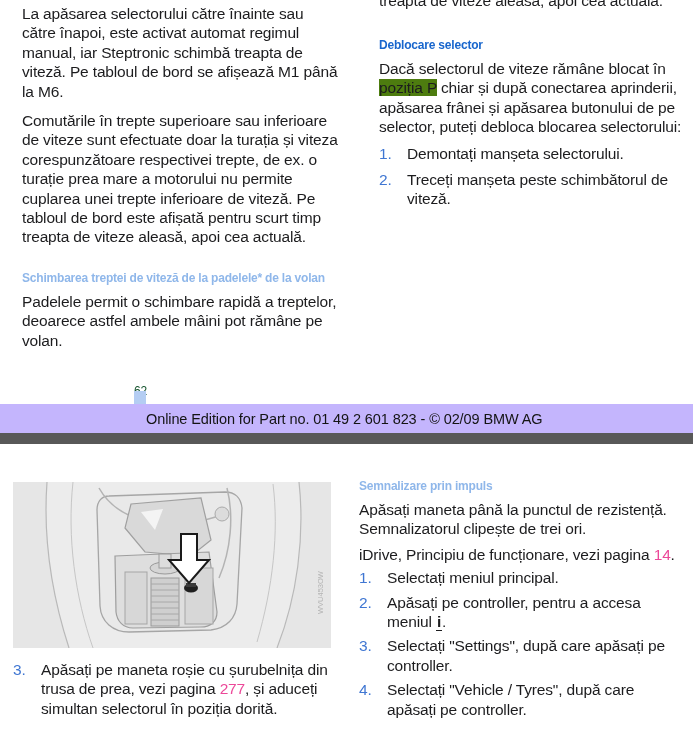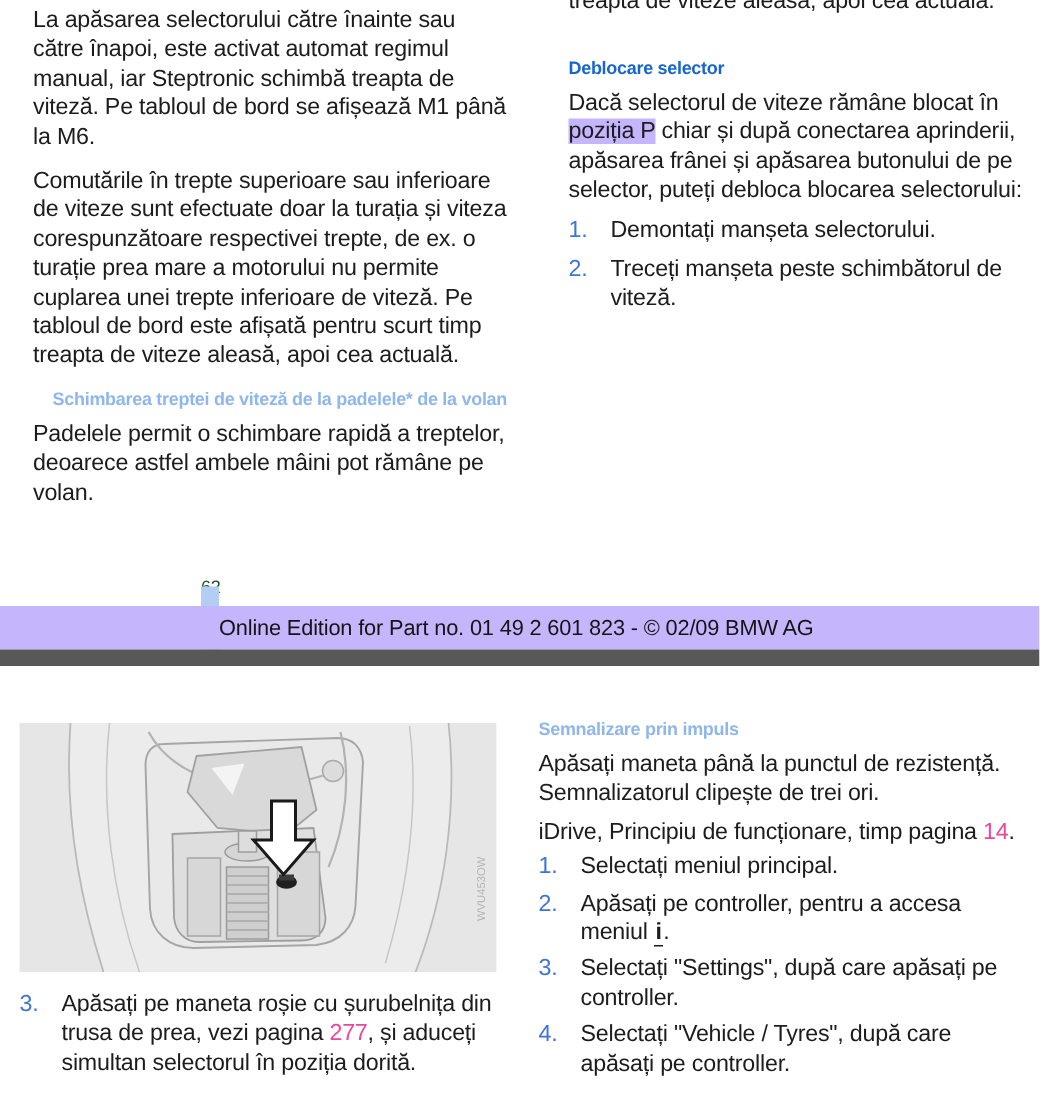--- a/index.html
+++ b/index.html
@@ -12,33 +12,33 @@
   .para { margin:0; }
   .heading { font-size:12px; font-weight:bold; line-height:21px; letter-spacing:-0.2px; margin:0; }
   .h-light { color:#8fb7ea; }
   .h-dark  { color:#1866cd; }
 
   #col-top-left  { position:absolute; left:22px;  top:4px; width:316px; }
   #col-top-right { position:absolute; left:379px; top:0;   width:318px; }
 
   #tl-p1 { margin:0 0 10px 0; }
   #tl-p2 { margin:0; }
-  #tl-heading { margin:9px 0 3px 0;text-align:right; }
+  #tl-heading { margin:21px 0 3px 0; }
   #tl-p3 { margin:0; }
 
   #tr-clip { height:10px; overflow:hidden; }
   #tr-clip-inner { margin-top:-9px; }
   #tr-heading { margin:25px 0 3px 0; }
   #tr-para { margin:0 0 7px 0; }
 
   .step { display:flex; margin:0 0 7px 0; }
   .step .num { color:#3f76d2; width:28px; flex:none; }
   .step .txt { flex:1; }
 
-  .hl { background:#c4b5fd; }
+  .hl { background:#4d7c0f; }
   .link { color:#ec4899; cursor:pointer; }
 
   #page-number { position:absolute; left:106px; top:384px; font-size:12px; color:#14532d; letter-spacing:-0.2px;margin-left:28px; }
   #band-marker { position:absolute; left:134px; top:391px; width:12px; height:42px; background:#b4cdf3; }
   #edition-band {
     position:absolute; left:0; top:404px; width:693px; height:29px;
     background:#c4b5fd; display:flex; align-items:center;
   }
   #edition-text { margin-left:146px; font-size:14.5px; color:#141414; letter-spacing:-0.1px; }
   #separator-bar { position:absolute; left:0; top:433px; width:693px; height:11px; background:#585858; }
@@ -140,21 +140,21 @@
 <div id="item3" class="body-text">
   <div class="step">
     <span class="num">3.</span>
     <span class="txt"><span>Apăsați pe maneta roșie cu șurubelnița din trusa de prea, vezi pagina </span><span class="link">277</span><span>, și aduceți simultan selectorul în poziția dorită.</span></span>
   </div>
 </div>
 
 <div id="col-bottom-right" class="body-text">
   <h3 id="br-heading" class="heading h-light">Semnalizare prin impuls</h3>
   <p id="br-p1" class="para">Apăsați maneta până la punctul de rezistență. Semnalizatorul clipește de trei ori.</p>
-  <p id="br-p3" class="para"><span>iDrive, Principiu de funcționare, timp pagina </span><span class="link">14</span><span>.</span></p>
+  <p id="br-p3" class="para"><span>iDrive, Principiu de funcționare, vezi pagina </span><span class="link">14</span><span>.</span></p>
   <div id="br-steps">
     <div class="step">
       <span class="num">1.</span>
       <span class="txt">Selectați meniul principal.</span>
     </div>
     <div class="step">
       <span class="num">2.</span>
       <span class="txt"><span>Apăsați pe controller, pentru a accesa meniul </span><span class="i-icon">i</span><span>.</span></span>
     </div>
     <div class="step">

